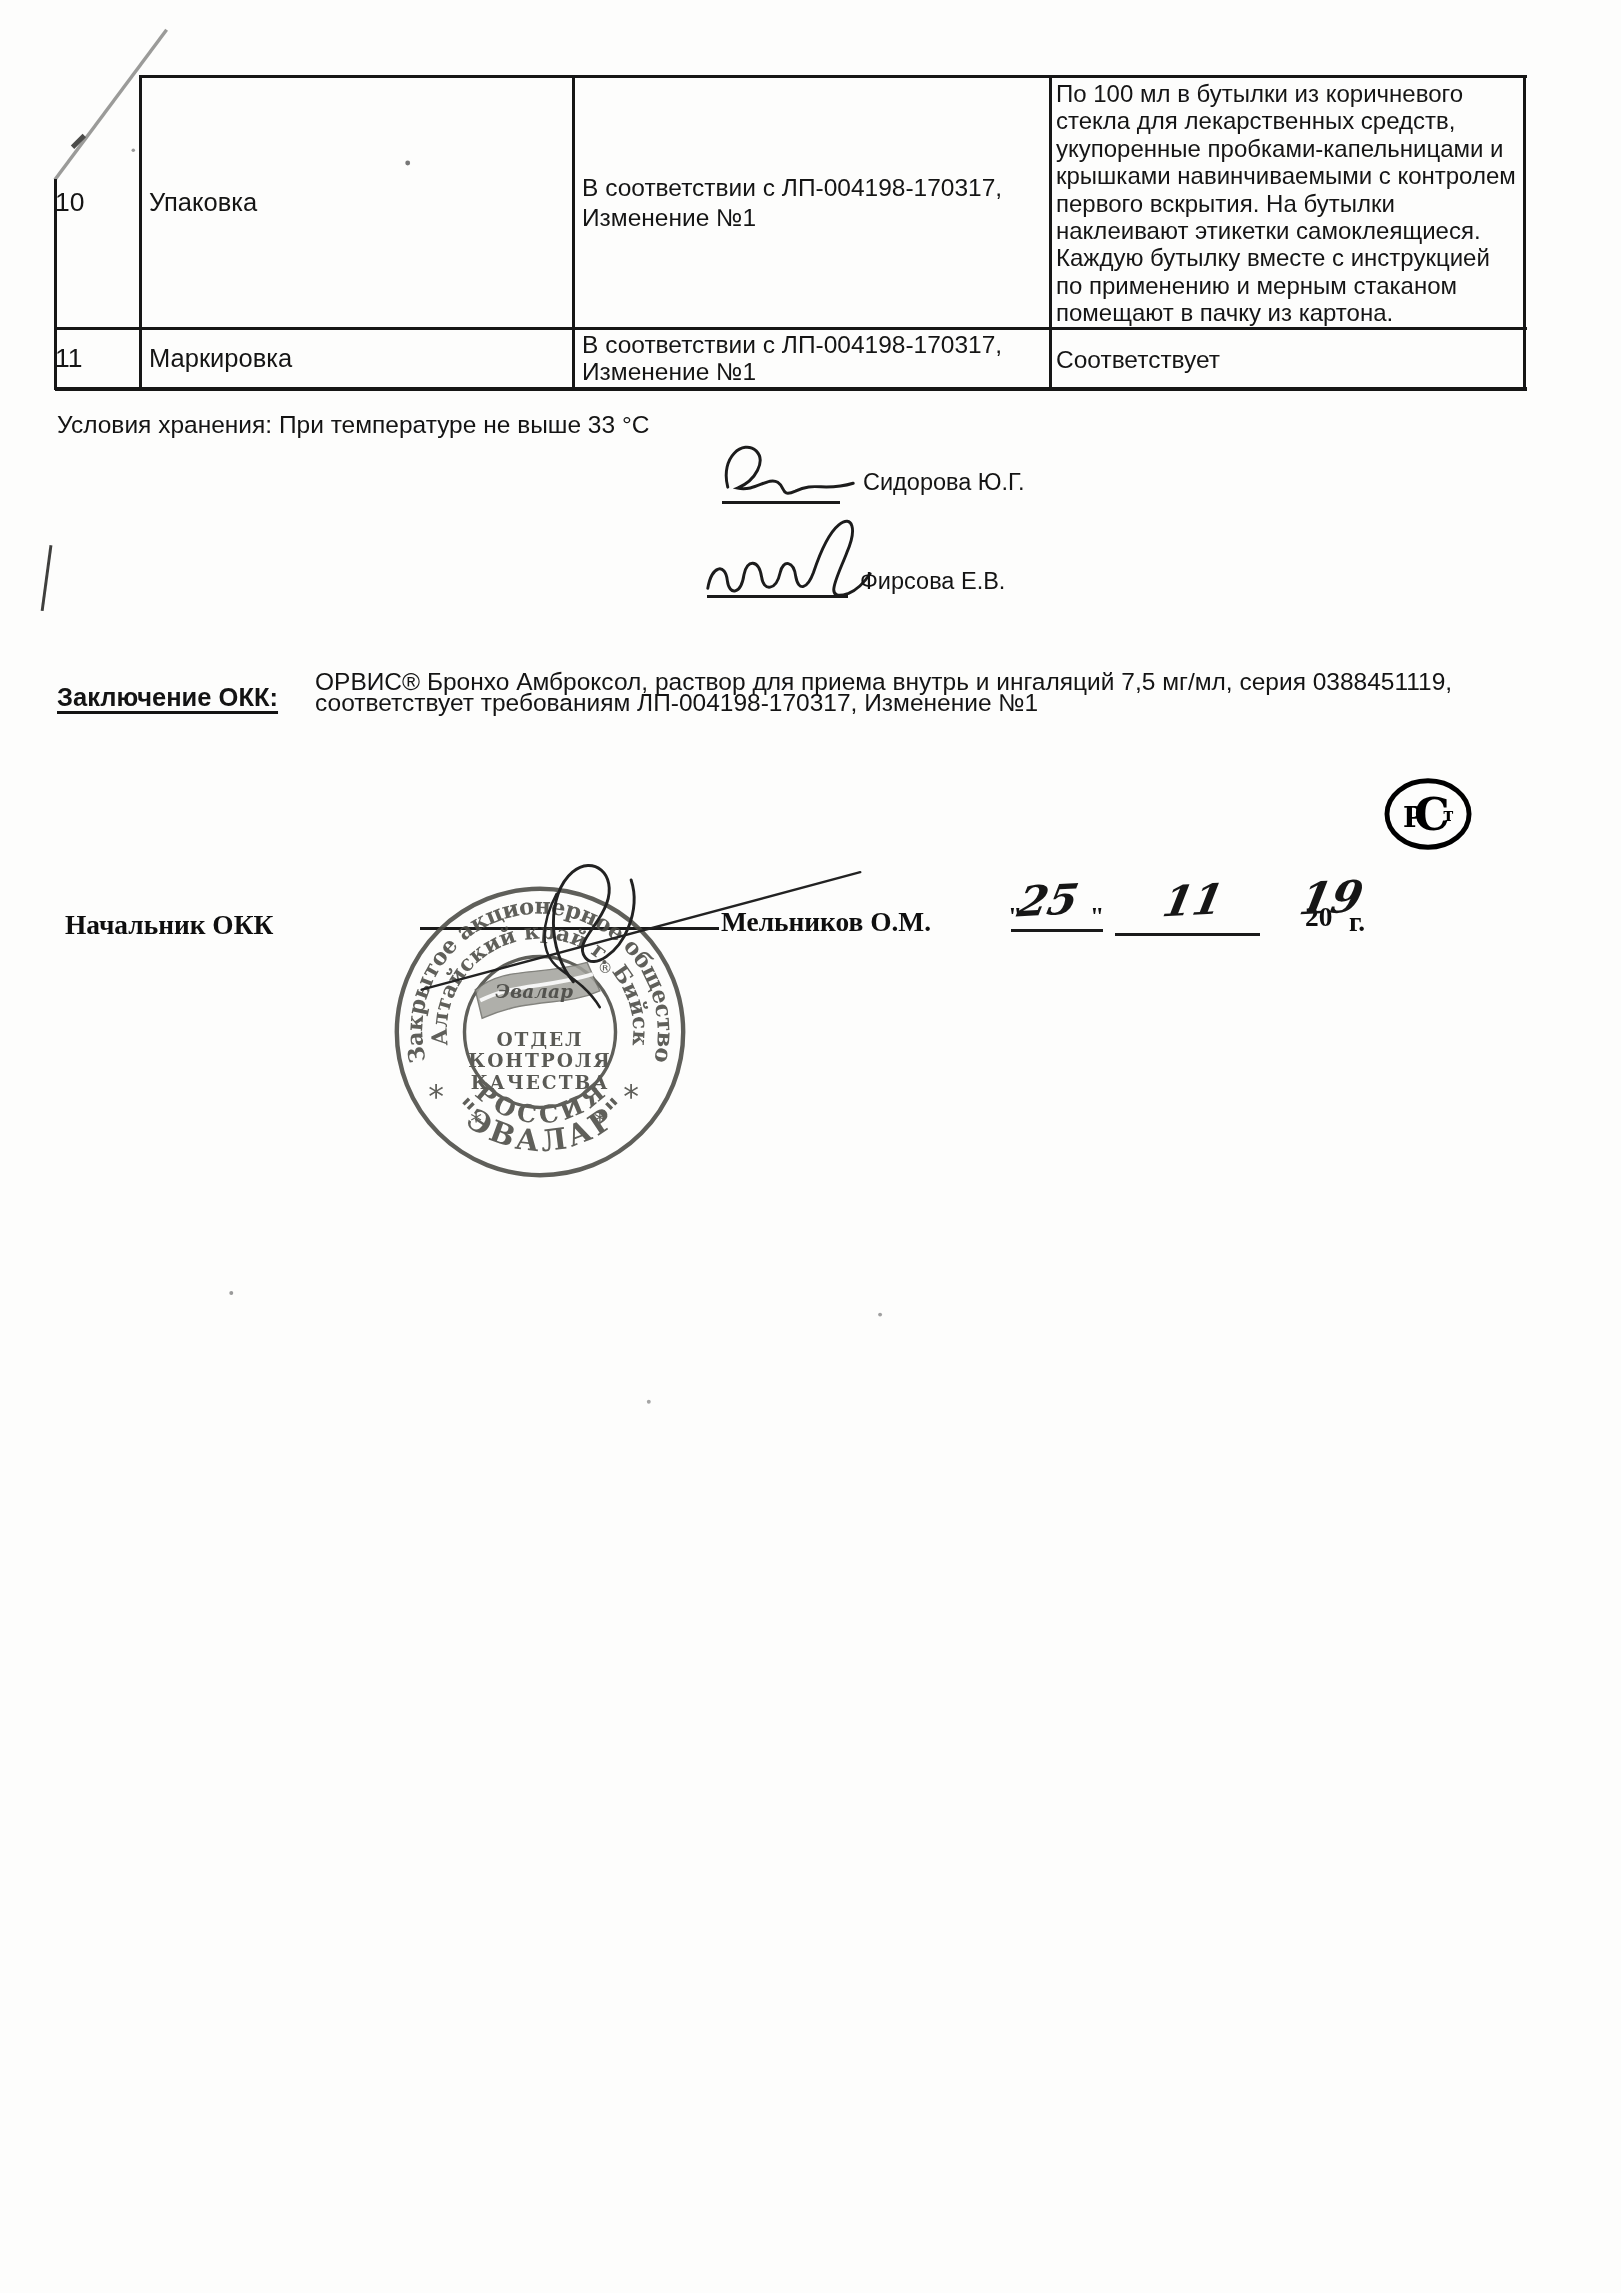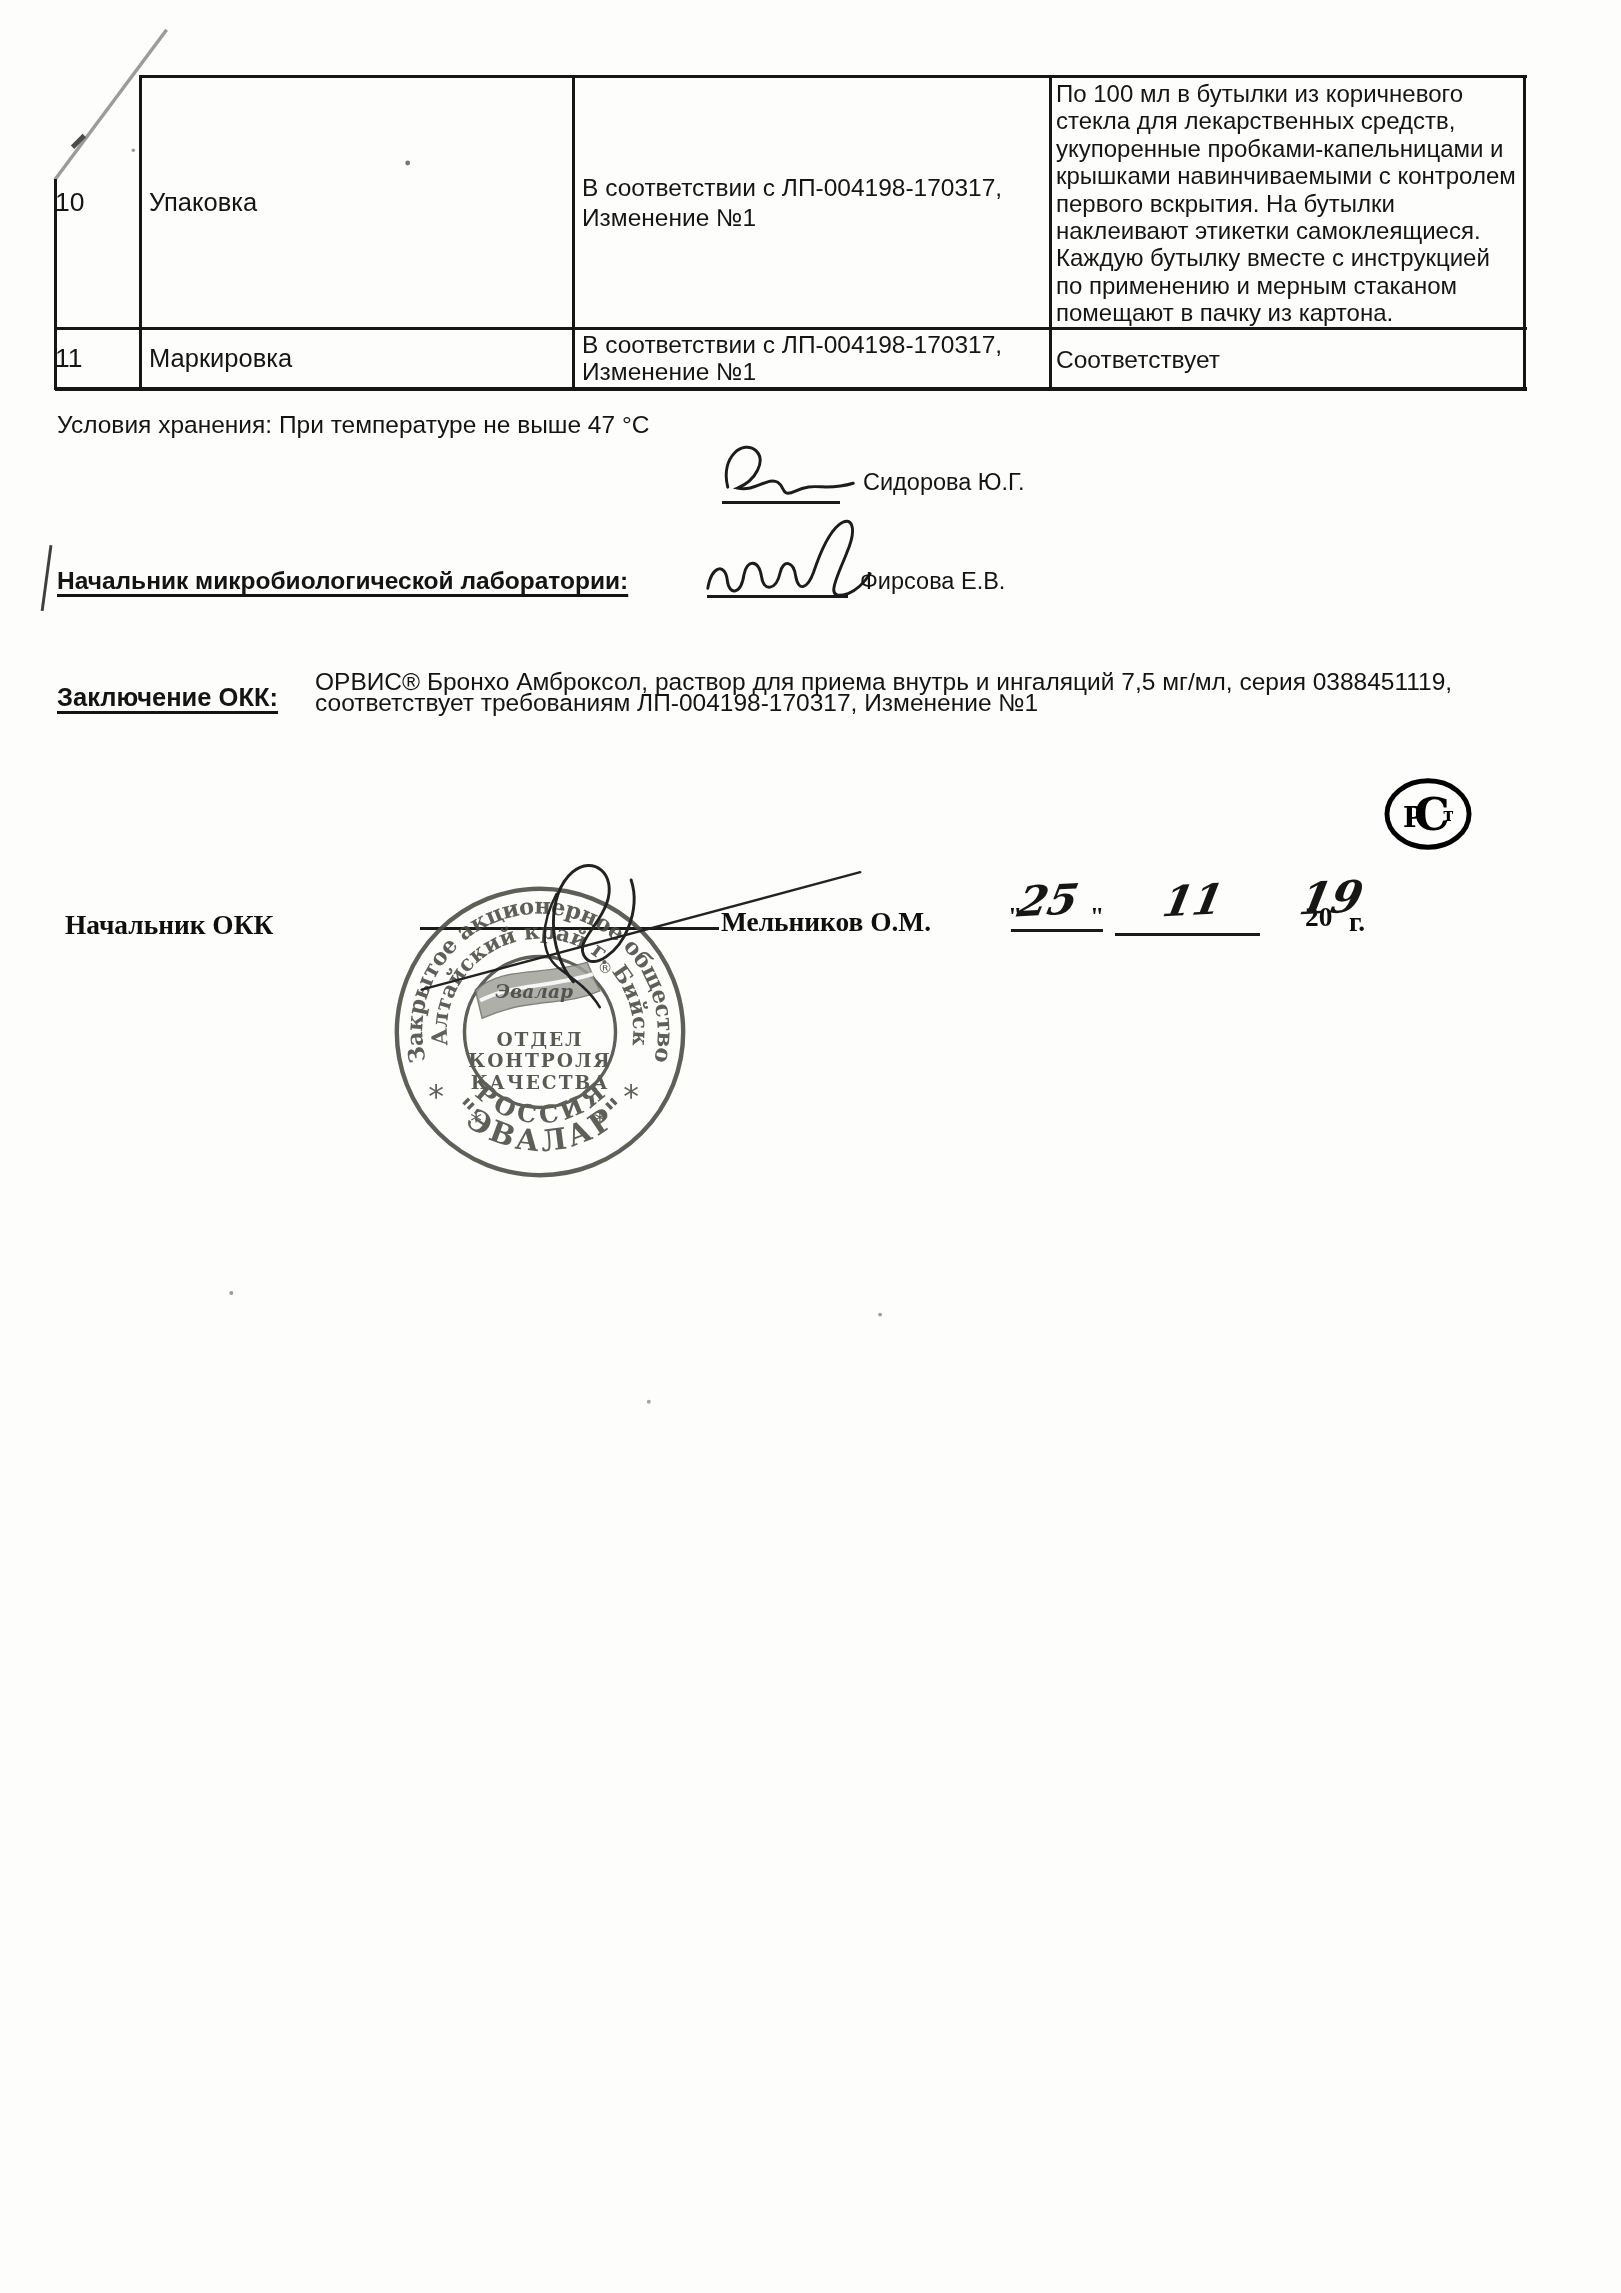--- a/index.html
+++ b/index.html
@@ -54,29 +54,28 @@
     <div class="cell" style="left:149px;top:189px;width:412px;font-size:25.5px;">Упаковка</div>
     <div class="cell center" style="left:582px;top:173px;width:457px;line-height:30px;">В соответствии с ЛП-004198-170317, Изменение №1</div>
     <div class="cell center" style="left:1056px;top:80px;width:463px;font-size:24px;line-height:27.4px;">По 100 мл в бутылки из коричневого стекла для лекарственных средств, укупоренные пробками-капельницами и крышками навинчиваемыми с контролем первого вскрытия. На бутылки наклеивают этикетки самоклеящиеся. Каждую бутылку вместе с инструкцией по применению и мерным стаканом помещают в пачку из картона.</div>
 
     <div class="cell center" style="left:55px;top:345px;width:84px;font-size:26.5px;">11</div>
     <div class="cell" style="left:149px;top:345px;width:412px;font-size:25.5px;">Маркировка</div>
     <div class="cell center" style="left:582px;top:331px;width:457px;line-height:27.4px;">В соответствии с ЛП-004198-170317, Изменение №1</div>
     <div class="cell center" style="left:1056px;top:346px;width:463px;">Соответствует</div>
   </div>
 
-  <div class="abs body-text" style="left:57px;top:411px;">Условия хранения: При температуре не выше 47 °С</div>
+  <div class="abs body-text" style="left:57px;top:411px;">Условия хранения: При температуре не выше 33 °С</div>
 
   <svg class="abs" style="left:716px;top:433px;" width="147" height="74" viewBox="0 0 150 75">
     <path d="M 12 55 C 4 24 28 6 41 18 C 51 28 41 48 22 56 C 40 60 53 44 63 50 C 71 55 66 66 81 59 C 101 49 110 60 140 51" fill="none" stroke="#1c1c1c" stroke-width="3" stroke-linecap="round"></path>
   </svg>
   <div class="sig-underline" style="left:722px;top:501px;width:118px;"></div>
   <div class="abs body-text" style="left:863px;top:469px;font-size:23.5px;">Сидорова Ю.Г.</div>
 
-  <div class="abs lbl" style="left:57px;top:567px;">Начальник микробиологической лаборатории:</div>
   <svg class="abs" style="left:698px;top:512px;" width="176" height="98" viewBox="0 0 180 100">
     <path d="M 10 78 C 14 54 28 52 30 70 C 32 86 44 84 47 64 C 50 48 62 48 65 66 C 67 82 80 80 84 62 C 87 48 98 50 100 66 C 103 82 112 78 118 62 C 124 44 133 22 144 13 C 158 2 163 17 152 42 C 141 70 128 92 154 83 C 164 79 170 72 176 63" fill="none" stroke="#1c1c1c" stroke-width="3" stroke-linecap="round"></path>
   </svg>
   <div class="sig-underline" style="left:707px;top:595px;width:141px;"></div>
   <div class="abs body-text" style="left:860px;top:568px;font-size:23.5px;">Фирсова Е.В.</div>
 
   <div class="abs lbl" style="left:57px;top:683px;font-size:25.5px;">Заключение ОКК:</div>
   <div class="abs body-text" style="left:315px;top:658px;width:1215px;margin-top:10px;">ОРВИС® Бронхо Амброксол, раствор для приема внутрь и ингаляций 7,5 мг/мл, серия 0388451119,</div>
   <div class="abs body-text" style="left:315px;top:689px;width:1215px;">соответствует требованиям  ЛП-004198-170317, Изменение №1</div>
 

